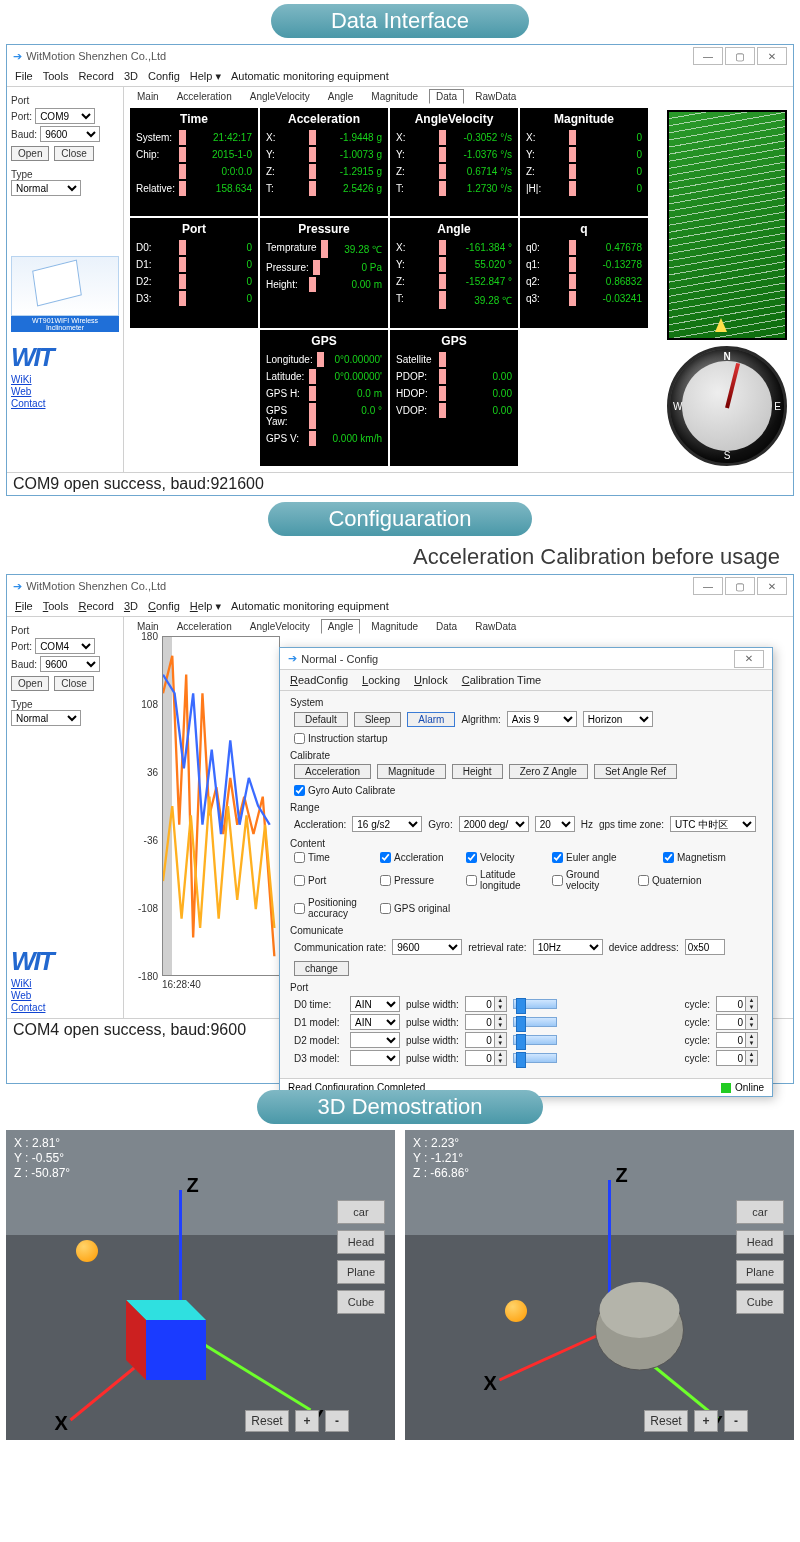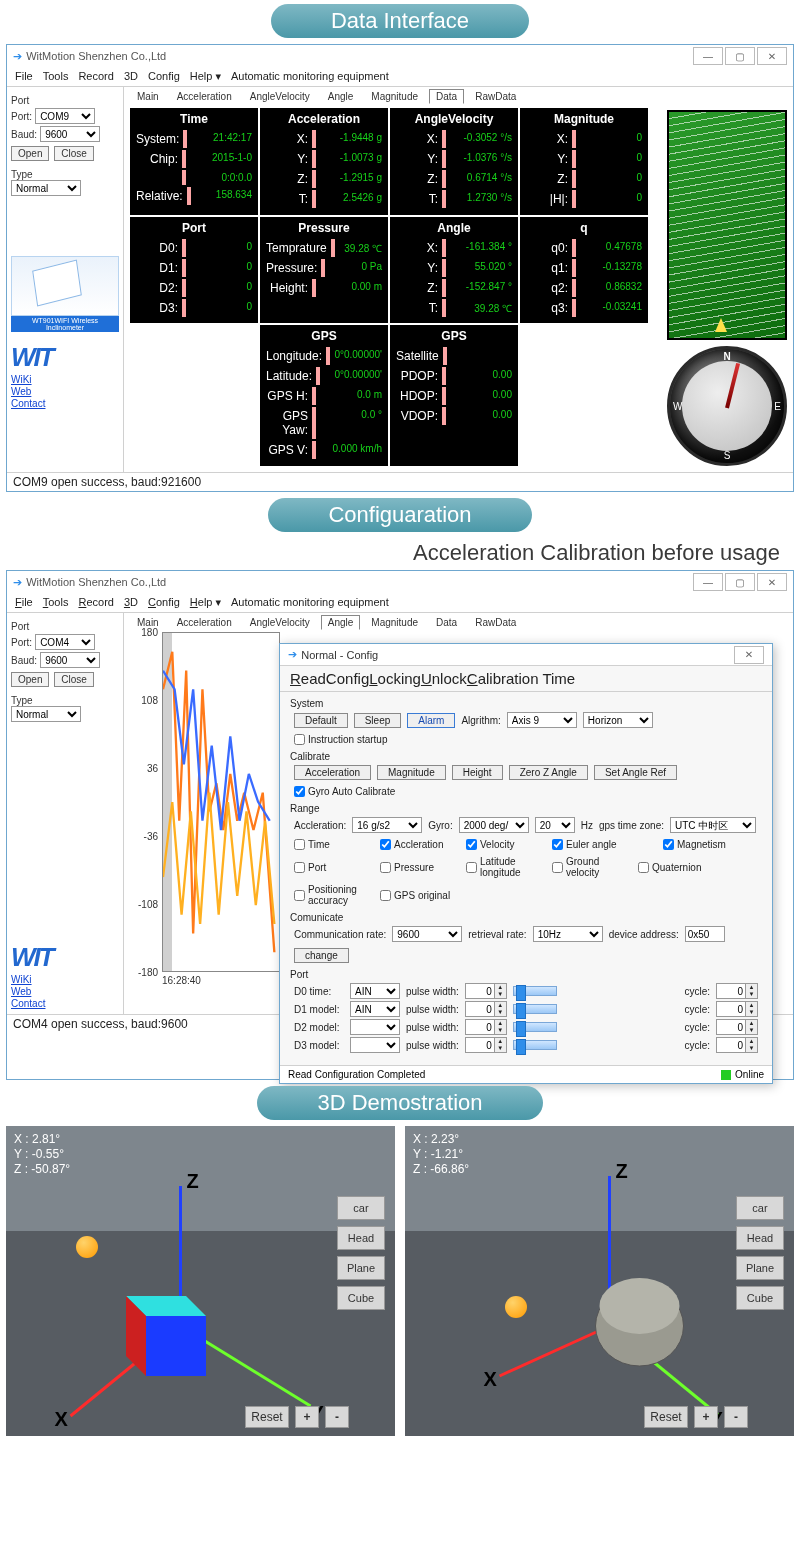--- a/index.html
+++ b/index.html
@@ -31,45 +31,45 @@
 .links a{display:block;color:#1044d2;font-size:10px;text-decoration:underline;margin:1px 0}
 
 .main{flex:1;border-left:1px solid #d0d0d0;border-top:1px solid #d0d0d0}
 .tabs{display:flex;padding:2px 6px 0 6px;font-size:10px;gap:4px}
 .tab{padding:1px 6px;border:1px solid transparent;color:#333}
 .tab.active{border:1px solid #888;border-bottom:1px solid #fff;background:#fff}
 .panel-grid{padding:4px 6px;display:grid;grid-template-columns:repeat(4,128px) 1fr;grid-auto-rows:min-content;gap:2px}
 .pgroup{border:2px solid #000;background:#000}
 .pgroup .phdr{background:#000;color:#fff;font-weight:bold;text-align:center;font-size:12px;padding:2px 0}
 .pgroup .prow{display:flex;background:#000;border-top:2px solid #000}
-.pgroup .prow .k{flex:0 0 54px;background:#000;color:#fff;font-size:12px;padding:2px 4px;text-align:right;border-right:4px solid #fca5a5}
+.pgroup .prow .k{flex:0 0 54px;background:#000;color:#fff;font-size:10px;padding:2px 4px;text-align:left;border-right:7px solid #fca5a5}
 .pgroup .prow .v{flex:1;background:#000;color:#17d11a;font-size:10px;padding:2px 4px;text-align:right}
 .instrument-col{grid-row:span 3}
 .gauge{width:120px;height:230px;margin:2px 0 0 auto;background:linear-gradient(160deg,#2a9a2a,#0e6d0e);border:2px solid #000;position:relative;overflow:hidden}
 .gauge::before{content:"";position:absolute;inset:0;background:repeating-linear-gradient(170deg,transparent 0 6px,rgba(255,255,255,.6) 6px 7px)}
 .gauge .needle{position:absolute;left:40%;bottom:6px;width:0;height:0;border-left:6px solid transparent;border-right:6px solid transparent;border-bottom:14px solid #ffe04a}
 .compass{width:120px;height:120px;margin:6px 0 0 auto;border-radius:50%;background:radial-gradient(circle at 35% 30%,#7d7d7d,#111 70%);border:3px solid #2a2a2a;position:relative;box-shadow:inset 0 0 14px #000}
 .compass .face{position:absolute;inset:12px;border-radius:50%;background:radial-gradient(circle at 40% 35%,#eee,#bcbcbc)}
 .compass .n{position:absolute;top:2px;left:50%;transform:translateX(-50%);color:#fff;font-size:10px;font-weight:bold}
 .compass .s{position:absolute;bottom:2px;left:50%;transform:translateX(-50%);color:#fff;font-size:10px}
 .compass .e{position:absolute;right:3px;top:50%;transform:translateY(-50%);color:#fff;font-size:10px}
 .compass .w{position:absolute;left:3px;top:50%;transform:translateY(-50%);color:#fff;font-size:10px}
 .compass .needle{position:absolute;left:50%;top:50%;width:4px;height:46px;margin-left:-2px;margin-top:-44px;background:linear-gradient(#d33,#700);transform-origin:bottom center;transform:rotate(14deg)}
-.status{padding:2px 6px;font-size:12px;border-top:1px solid #d0d0d0;color:#222}
+.status{padding:2px 6px;font-size:16px;border-top:1px solid #d0d0d0;color:#222}
 
 .graph-area{width:150px;height:340px;position:relative;margin:2px 0 0 6px}
 .graph-axis{position:absolute;left:0;top:0;bottom:0;width:30px}
 .graph-axis span{position:absolute;right:2px;font-size:10px;color:#333}
 .graph-plot{position:absolute;left:32px;right:0;top:0;bottom:0;border:1px solid #888;background:linear-gradient(90deg,#d0d0d0 0 8%,#fff 8%);overflow:hidden}
 .graph-plot svg{width:100%;height:100%}
 .graph-time{position:absolute;left:32px;bottom:-14px;font-size:10px;color:#333}
 .cfg-dialog{position:absolute;left:272px;top:72px;width:494px;border:1px solid #6fa7cf;background:#f7f7f7;box-shadow:2px 2px 10px rgba(0,0,0,.25)}
 .cfg-title{display:flex;align-items:center;height:22px;padding:0 8px;font-size:11px;color:#333;background:#fff;border-bottom:1px solid #d0d0d0}
 .cfg-title .spacer{flex:1}
-.cfg-menu{display:flex;padding:4px 10px;font-size:15px;color:#222;border-bottom:1px solid #d0d0d0}
+.cfg-menu{display:flex;gap:14px;padding:4px 10px;font-size:11px;color:#222;border-bottom:1px solid #d0d0d0}
 .cfg-menu span u{text-decoration:underline}
 .cfg-body{padding:6px 10px;font-size:10px;color:#222}
 .cfg-sec{margin-bottom:6px}
 .cfg-sec .lbl{font-size:10px;margin-bottom:3px}
 .cfg-row{display:flex;align-items:center;flex-wrap:wrap;gap:6px;margin:2px 4px}
 .btn{border:1px solid #888;background:#efefef;padding:1px 10px;font-size:10px}
 .btn.primary{border:1px solid #3a7bd5;color:#174bb0}
 select.sm,input.sm{height:16px;font-size:10px;border:1px solid #999;background:#fff}
 select.sm{width:70px}
 input.sm{width:40px;padding:0 2px}
@@ -499,20 +499,21 @@
             <select class="sm"><option>16 g/s2</option></select>
           <span>Gyro:</span>
             <select class="sm"><option>2000 deg/</option></select>
           <select class="sm" style="width:40px"><option>20</option></select>
             <span>Hz</span>
           <span>gps time zone:</span>
             <select class="sm" style="width:86px"><option>UTC 中时区</option></select>
         </div>
       </div>
       <div class="cfg-sec">
+          <div class="lbl">Content</div>
         <div class="cfg-row" id="content-opts" style="max-width:470px">
             <label class="chk-lbl" style="width: 72px;">
               <input type="checkbox" style="">
               <span>Time</span>
             </label>
             <label class="chk-lbl" style="width: 72px;">
               <input type="checkbox" checked="" style="">
               <span>Accleration</span>
             </label>
             <label class="chk-lbl" style="width: 72px;">

